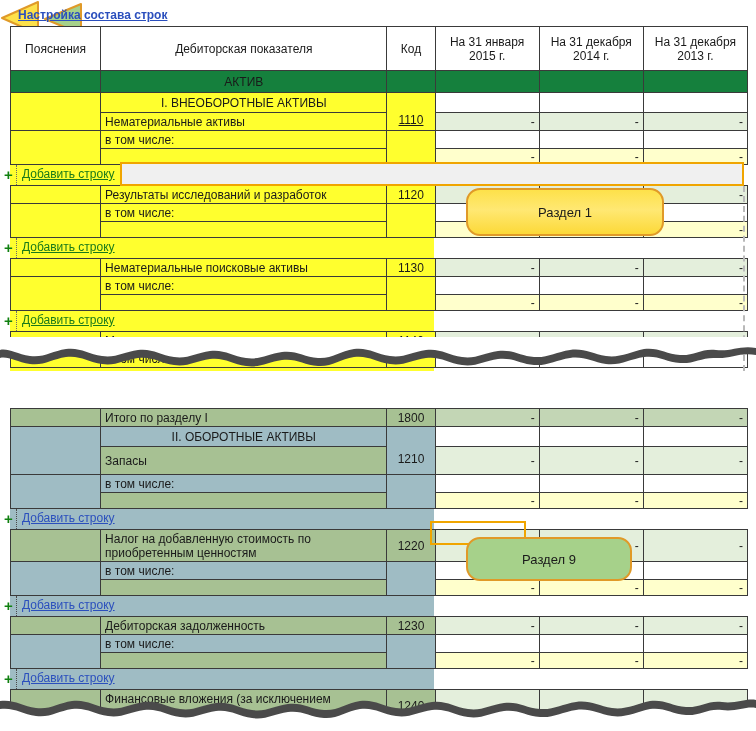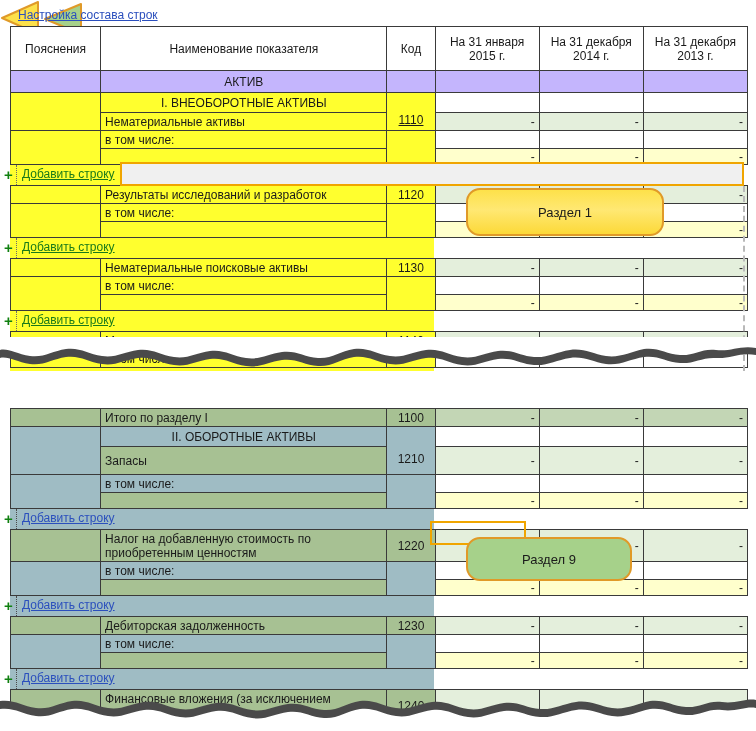--- a/index.html
+++ b/index.html
@@ -15,20 +15,21 @@
 
   
   #config-link-wrap{
     position:absolute;left:18px;top:8px;
   }
   .config-link{
     color:#2b4fbd;
     font-size:12px;
     text-decoration:underline;
     cursor:pointer;
+    font-weight:bold;
   }
 
   
   .panel{
     position:absolute;
     left:0;
     width:756px;
     overflow:hidden;
   }
   #panel-1{top:26px;height:345px;}
@@ -72,21 +73,21 @@
   
   thead td{
     text-align:center;
     background:#ffffff;
     height:44px;
     border:1px solid #262626;
   }
   .hdr-2line{white-space:pre-line;}
 
   
-  tr.r-aktiv td{height:22px;background:#c4b5fd;}
+  tr.r-aktiv td{height:22px;background:#15803d;}
   .center-bold{text-align:center;font-weight:bold;}
 
   td.val{text-align:right;padding-right:8px;vertical-align:bottom;padding-bottom:1px;}
   td.code{text-align:center;}
 
   
   .y-cell{background:#ffff2e;}
   .y-val-green{background:#e4efdc;}
   .y-val-yellow{background:#ffffcc;}
   .y-val-white{background:#ffffff;}
@@ -191,21 +192,21 @@
         <col class="c-expl">
           <col class="c-name">
           <col class="c-code">
         <col class="c-val">
           <col class="c-val">
           <col class="c-val">
       </colgroup>
       <thead>
         <tr>
           <td>Пояснения</td>
-          <td>Наименование показателя</td>
+          <td>Дебиторская показателя</td>
           <td>Код</td>
           <td class="hdr-2line">На 31 января
 2015 г.</td>
           <td class="hdr-2line">На 31 декабря
 2014 г.</td>
           <td class="hdr-2line">На 31 декабря
 2013 г.</td>
         </tr>
       </thead>
       <tbody>
@@ -411,21 +412,21 @@
           <col class="c-name">
           <col class="c-code">
         <col class="c-val">
           <col class="c-val">
           <col class="c-val">
       </colgroup>
       <tbody>
         <tr>
           <td class="g-cell" style="height:18px;"></td>
           <td class="g-cell">Итого по разделу I</td>
-          <td class="g-cell code">1100</td>
+          <td class="g-cell code">1800</td>
           <td class="g-val-darkgreen val">-</td>
           <td class="g-val-darkgreen val">-</td>
           <td class="g-val-darkgreen val">-</td>
         </tr>
 
         <tr>
           <td class="g-cell-blue" rowspan="2"></td>
           <td class="g-cell-blue center-bold" style="height:20px;">II. ОБОРОТНЫЕ АКТИВЫ</td>
           <td class="g-cell-blue" rowspan="2">
             <div style="text-align:center;padding-top:16px;">1210</div>

